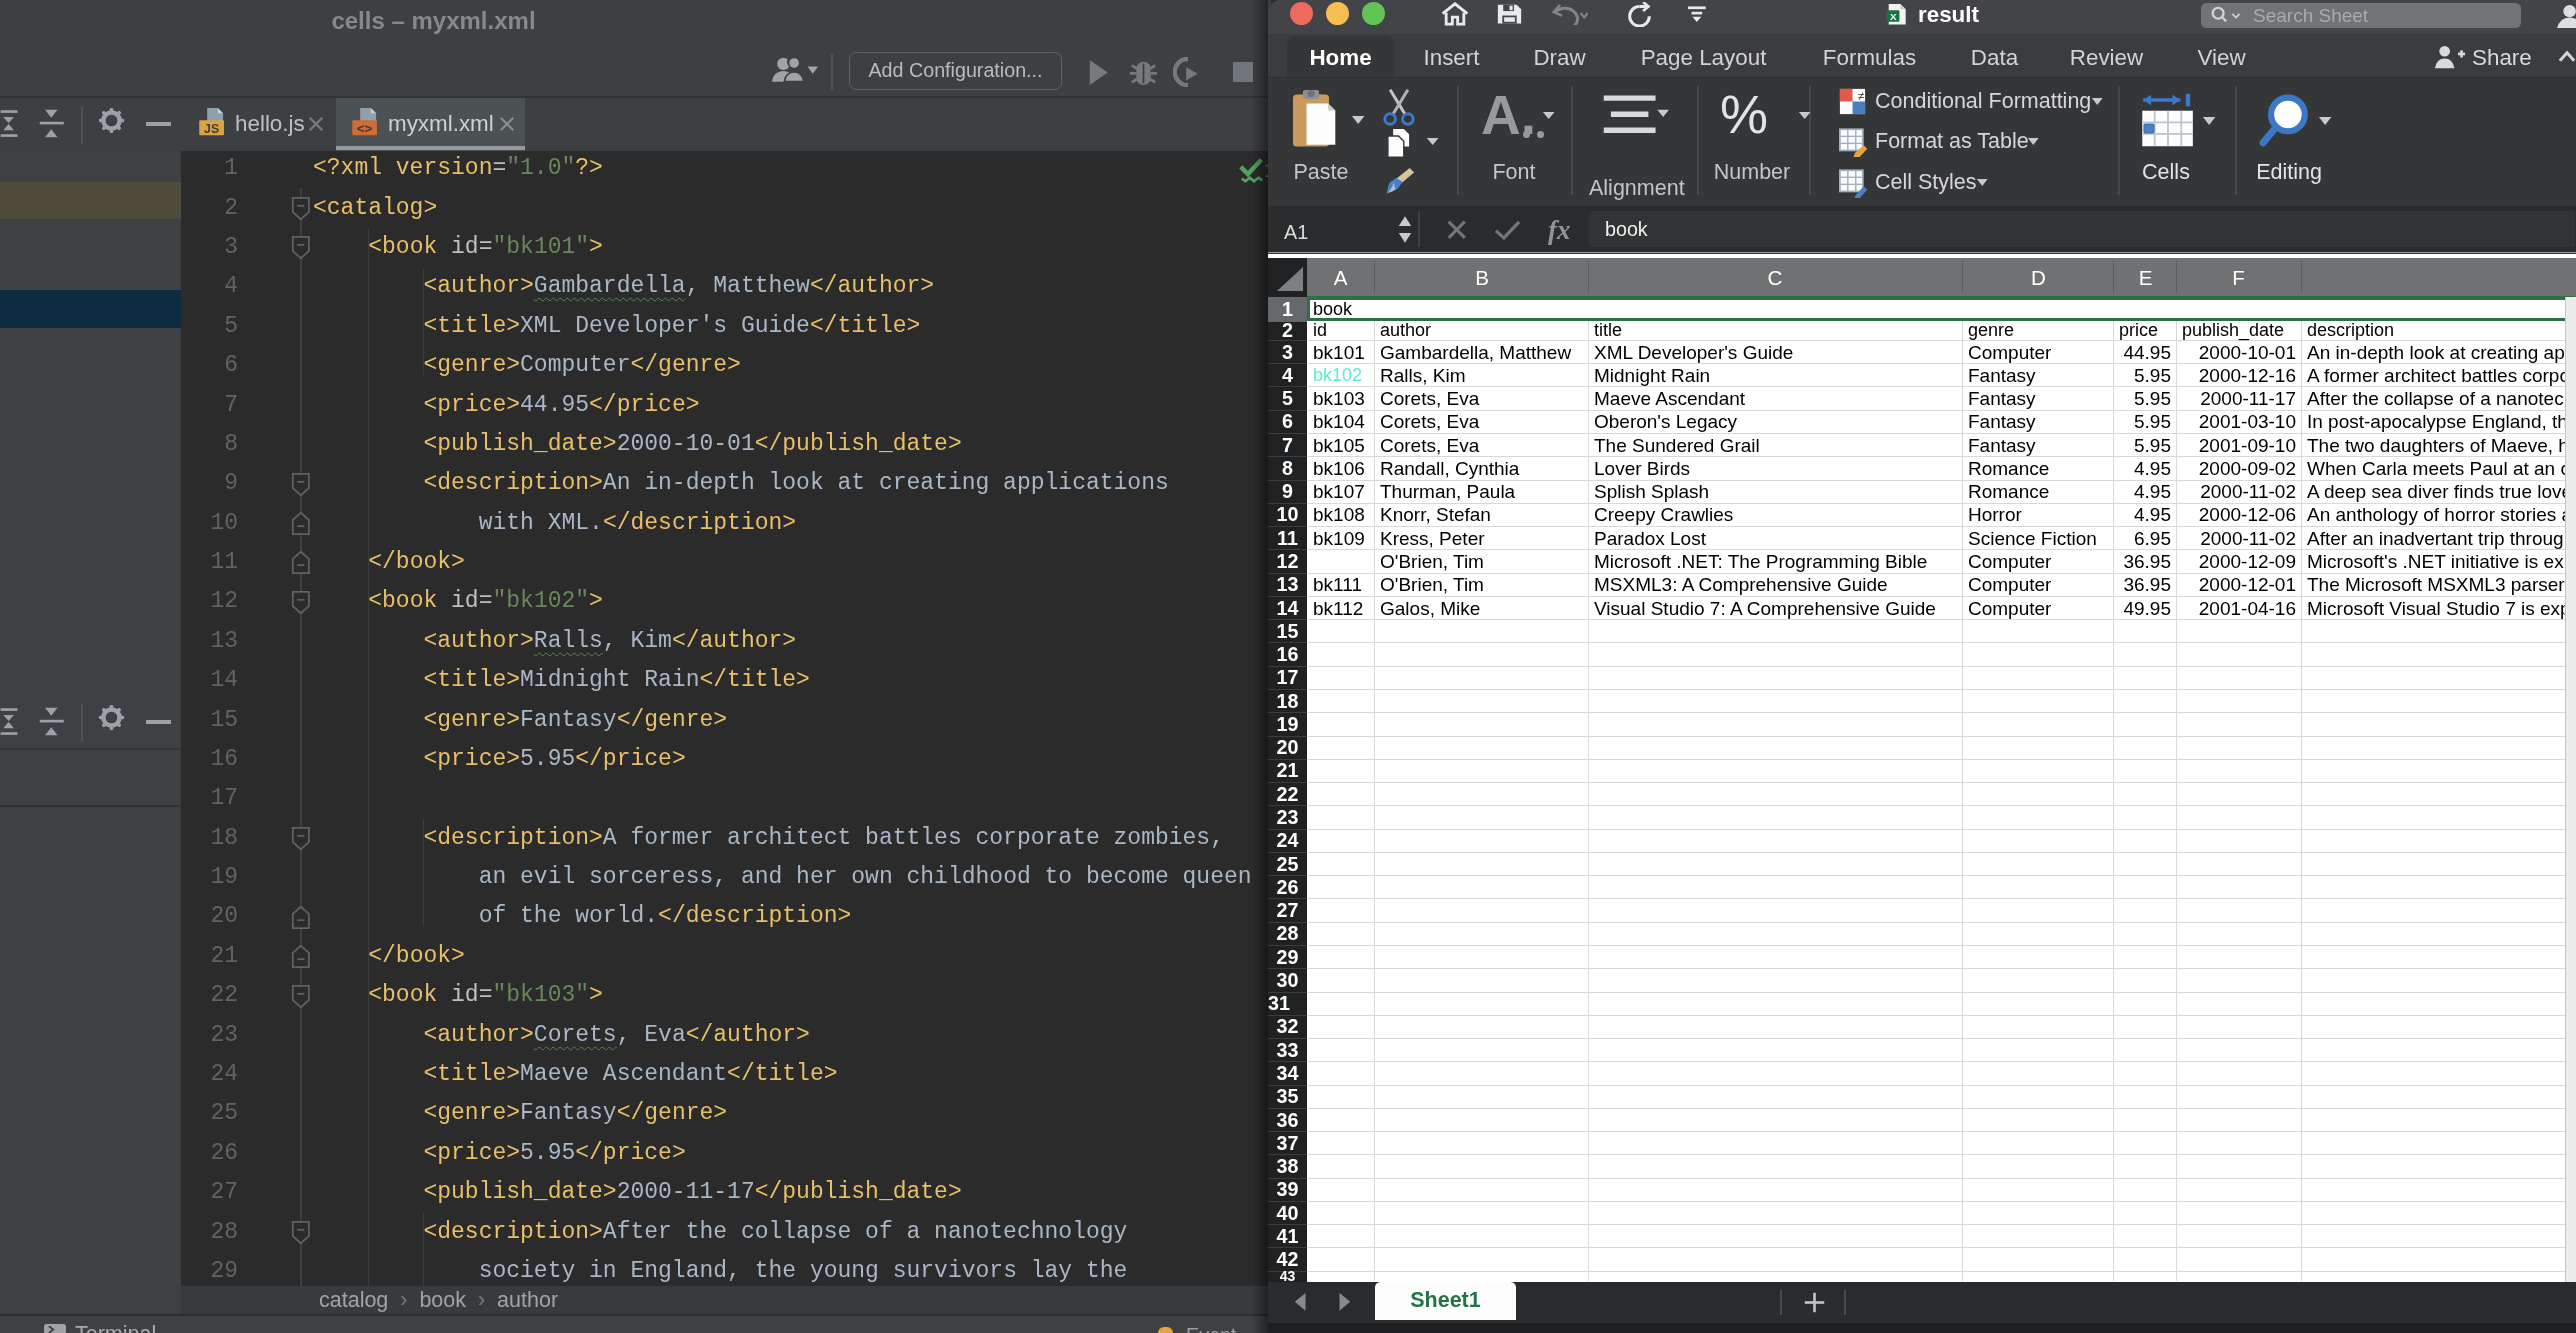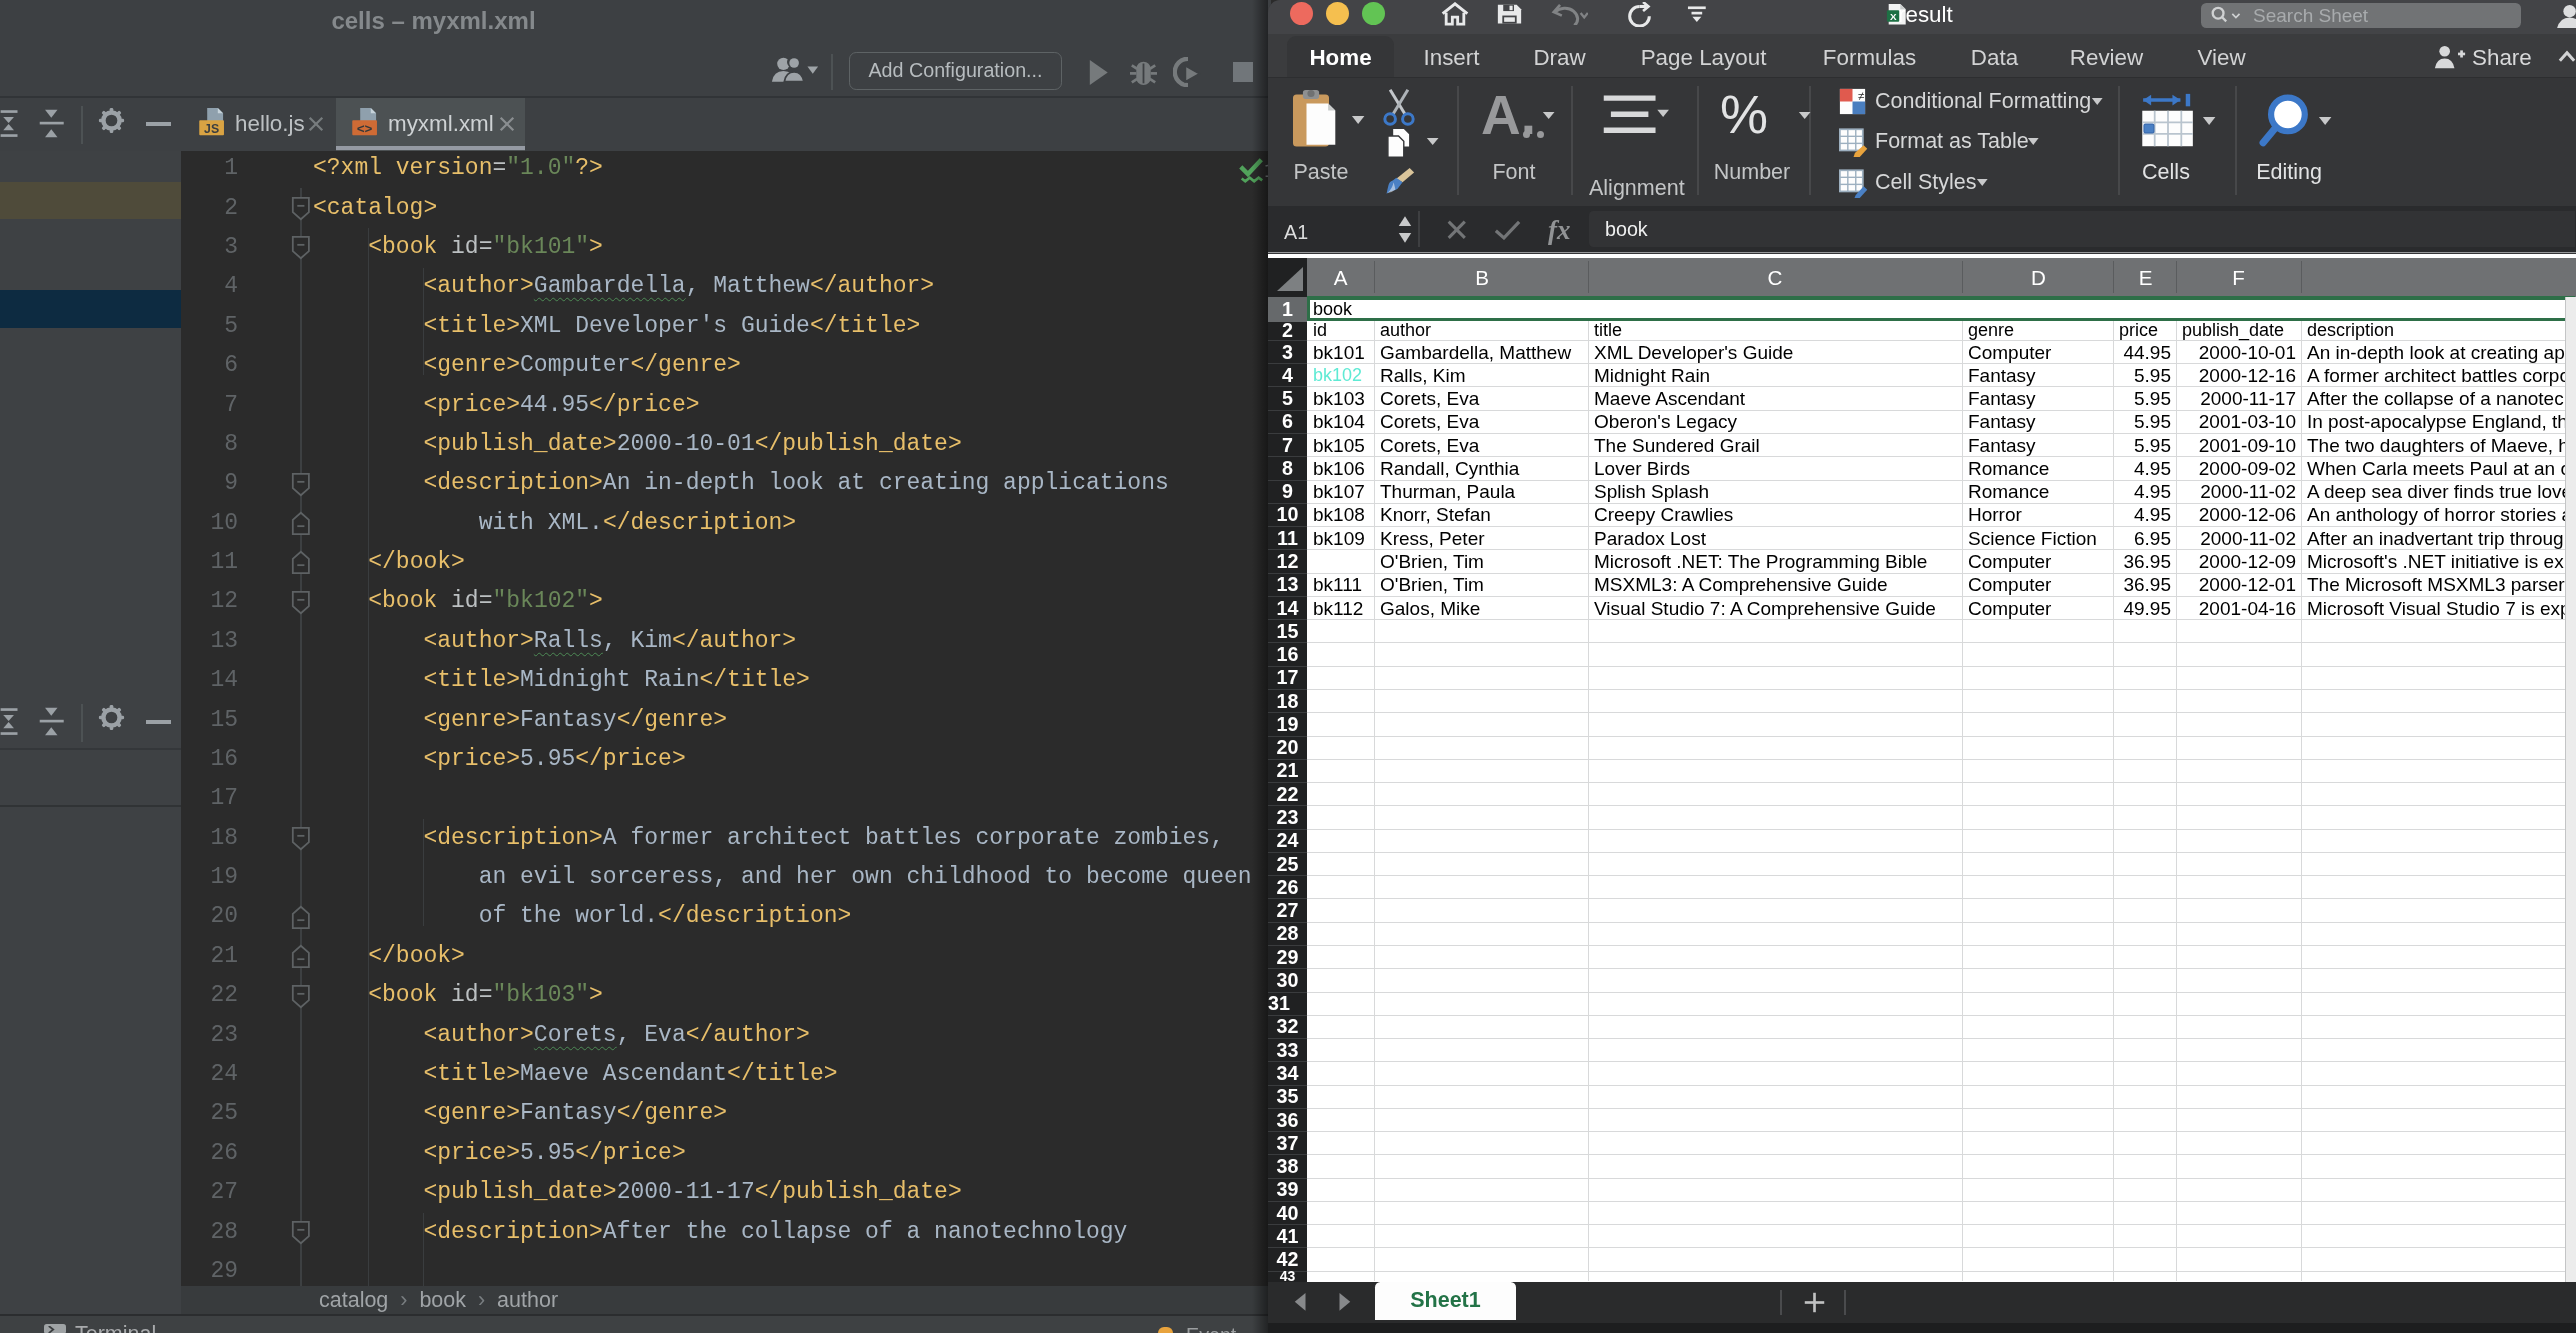--- a/index.html
+++ b/index.html
@@ -184,21 +184,21 @@
 <div style="position:absolute;left:132px;top:904px;height:39px;line-height:39px;font-family:'Liberation Mono',monospace;font-size:23px;white-space:pre;"><span style="color:#a9b7c6;">        </span><span style="color:#e8bf6a;">&lt;title&gt;</span><span style="color:#a9b7c6;">Maeve Ascendant</span><span style="color:#e8bf6a;">&lt;/title&gt;</span></div>
 <div style="position:absolute;left:0;top:943px;height:39px;line-height:39px;font-family:'Liberation Mono',monospace;font-size:23px;color:#5f6366;text-align:right;width:57px;">25</div>
 <div style="position:absolute;left:132px;top:943px;height:39px;line-height:39px;font-family:'Liberation Mono',monospace;font-size:23px;white-space:pre;"><span style="color:#a9b7c6;">        </span><span style="color:#e8bf6a;">&lt;genre&gt;</span><span style="color:#a9b7c6;">Fantasy</span><span style="color:#e8bf6a;">&lt;/genre&gt;</span></div>
 <div style="position:absolute;left:0;top:983px;height:39px;line-height:39px;font-family:'Liberation Mono',monospace;font-size:23px;color:#5f6366;text-align:right;width:57px;">26</div>
 <div style="position:absolute;left:132px;top:983px;height:39px;line-height:39px;font-family:'Liberation Mono',monospace;font-size:23px;white-space:pre;"><span style="color:#a9b7c6;">        </span><span style="color:#e8bf6a;">&lt;price&gt;</span><span style="color:#a9b7c6;">5.95</span><span style="color:#e8bf6a;">&lt;/price&gt;</span></div>
 <div style="position:absolute;left:0;top:1022px;height:39px;line-height:39px;font-family:'Liberation Mono',monospace;font-size:23px;color:#5f6366;text-align:right;width:57px;">27</div>
 <div style="position:absolute;left:132px;top:1022px;height:39px;line-height:39px;font-family:'Liberation Mono',monospace;font-size:23px;white-space:pre;"><span style="color:#a9b7c6;">        </span><span style="color:#e8bf6a;">&lt;publish_date&gt;</span><span style="color:#a9b7c6;">2000-11-17</span><span style="color:#e8bf6a;">&lt;/publish_date&gt;</span></div>
 <div style="position:absolute;left:0;top:1062px;height:39px;line-height:39px;font-family:'Liberation Mono',monospace;font-size:23px;color:#5f6366;text-align:right;width:57px;">28</div>
 <div style="position:absolute;left:132px;top:1062px;height:39px;line-height:39px;font-family:'Liberation Mono',monospace;font-size:23px;white-space:pre;"><span style="color:#a9b7c6;">        </span><span style="color:#e8bf6a;">&lt;description&gt;</span><span style="color:#a9b7c6;">After the collapse of a nanotechnology</span></div>
 <div style="position:absolute;left:0;top:1101px;height:39px;line-height:39px;font-family:'Liberation Mono',monospace;font-size:23px;color:#5f6366;text-align:right;width:57px;">29</div>
-<div style="position:absolute;left:132px;top:1101px;height:39px;line-height:39px;font-family:'Liberation Mono',monospace;font-size:23px;white-space:pre;"><span style="color:#a9b7c6;">            </span></div>
+<div style="position:absolute;left:132px;top:1101px;height:39px;line-height:39px;font-family:'Liberation Mono',monospace;font-size:23px;white-space:pre;"><span style="color:#a9b7c6;">            </span><span style="color:#a9b7c6;">society in England, the young survivors lay the</span></div>
 </div>
 <svg class="abs" style="left:291px;top:196px;" width="19.7" height="25" viewBox="0 0 22 28">
 <path d="M2 2 h18 v16 l-9 8 l-9 -8 z" fill="#2b2b2b" stroke="#5e6264" stroke-width="2"></path>
       <line x1="7" y1="11" x2="15" y2="11" stroke="#5e6264" stroke-width="2"></line>
     </svg>
 <svg class="abs" style="left:291px;top:235px;" width="19.7" height="25" viewBox="0 0 22 28">
 <path d="M2 2 h18 v16 l-9 8 l-9 -8 z" fill="#2b2b2b" stroke="#5e6264" stroke-width="2"></path>
       <line x1="7" y1="11" x2="15" y2="11" stroke="#5e6264" stroke-width="2"></line>
     </svg>
 <svg class="abs" style="left:291px;top:472px;" width="19.7" height="25" viewBox="0 0 22 28">
@@ -284,21 +284,21 @@
 <line x1="1" y1="2" x2="21" y2="2" stroke="#e8e9ea" stroke-width="3"></line>
 <line x1="5" y1="8" x2="17" y2="8" stroke="#e8e9ea" stroke-width="3"></line>
 <path d="M6 12 h10 l-5 6 z" fill="#e8e9ea"></path>
       </svg>
 <svg class="abs" style="left:618px;top:2.7px;" width="22.4" height="22.4" viewBox="0 0 25 25">
 <path d="M3 1 h13 l6 6 v17 h-19 z" fill="#f2f3f3"></path>
         <path d="M16 1 l6 6 h-6 z" fill="#c9cccc"></path>
 <rect x="1" y="8" width="14" height="13" rx="1.5" fill="#1d7044"></rect>
 <text x="8" y="18.5" font-size="11" font-weight="bold" fill="#fff" text-anchor="middle" font-family="Liberation Sans">X</text>
       </svg>
-<div style="position:absolute;left:630px;top:2.7px;width:107px;height:23px;color:#ffffff;font-size:22.4px;font-weight:normal;line-height:23px;">result</div>
+<div style="position:absolute;left:650px;top:2.7px;width:107px;height:23px;color:#ffffff;font-size:22.4px;font-weight:bold;line-height:23px;">result</div>
 <div style="position:absolute;left:933px;top:2.7px;width:320px;height:25px;background:#717375;border-radius:5.4px;"></div>
 <svg class="abs" style="left:942px;top:6.3px;" width="36" height="18" viewBox="0 0 40 20">
 <circle cx="9" cy="8" r="6" stroke="#cfd1d2" stroke-width="2.6" fill="none"></circle>
 <line x1="13.5" y1="12.5" x2="18" y2="17" stroke="#cfd1d2" stroke-width="2.6"></line>
 <path d="M24 8 l5 5 l5 -5" stroke="#cfd1d2" stroke-width="2.4" fill="none" transform="scale(0.8) translate(7,3)"></path>
       </svg>
 <div style="position:absolute;left:985px;top:4.5px;width:224px;height:21.5px;color:#a8abad;font-size:19px;line-height:21.5px;">Search Sheet</div>
 <svg class="abs" style="left:1289px;top:3.6px;" width="19" height="25" viewBox="0 0 21 28">
 <circle cx="14" cy="8" r="7" fill="#dddedf"></circle>
         <path d="M0 27 q3 -12 14 -12 q11 0 14 12 z" fill="#dddedf"></path>

